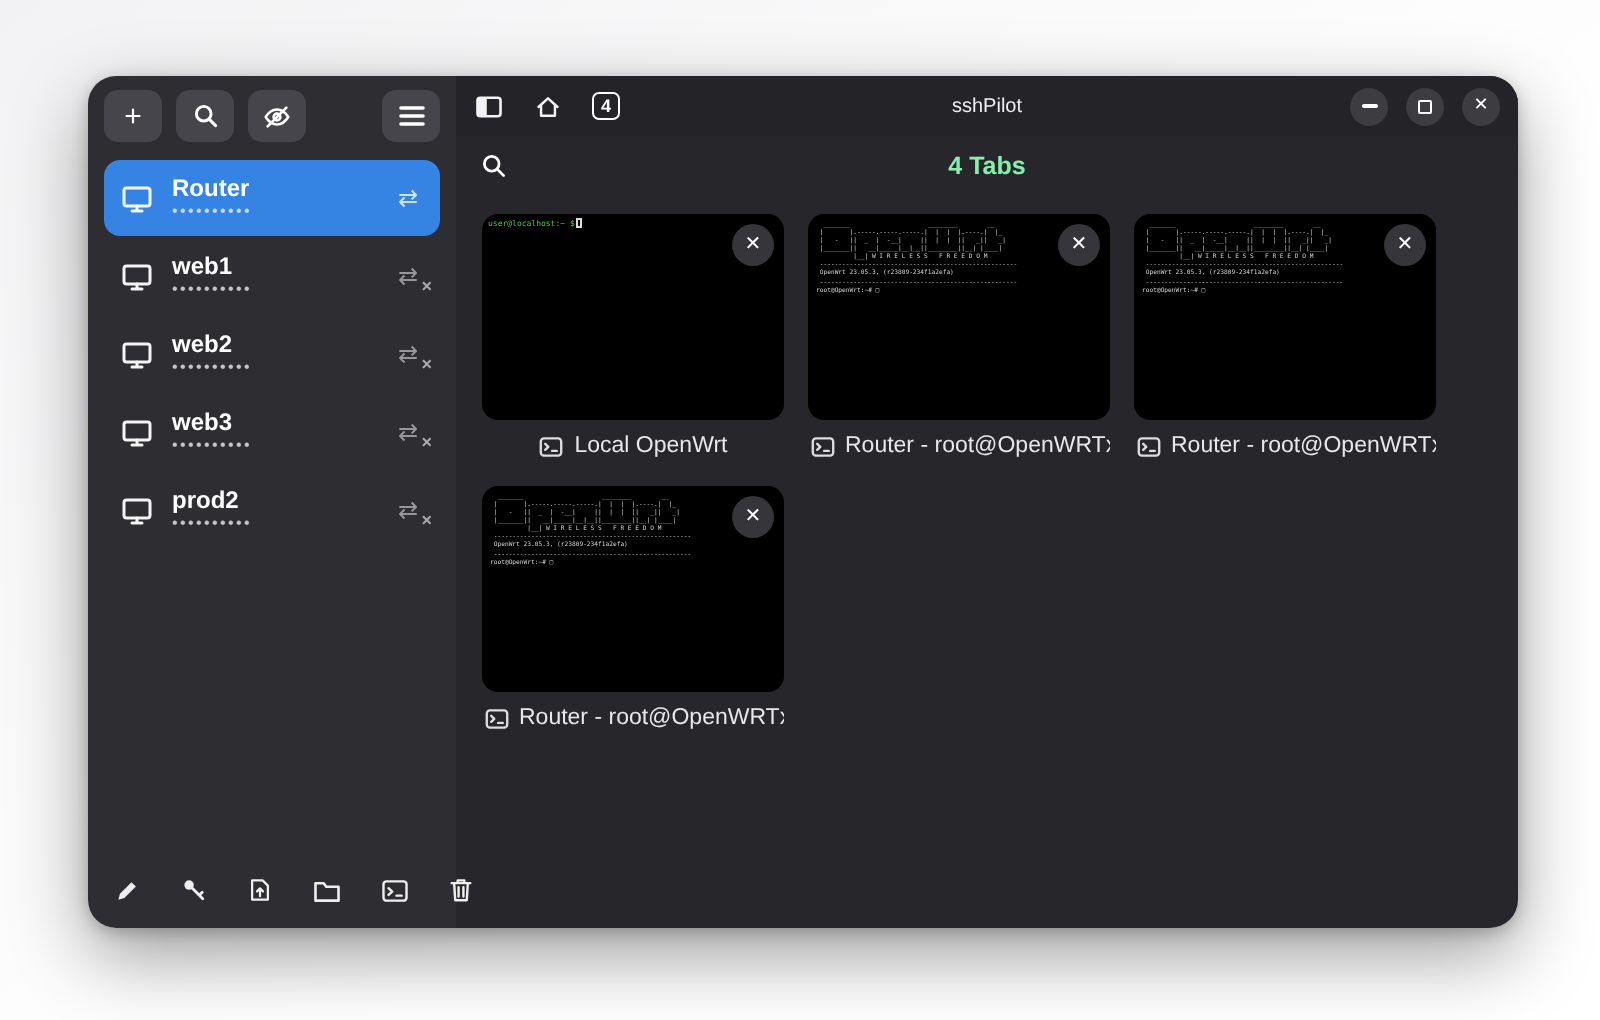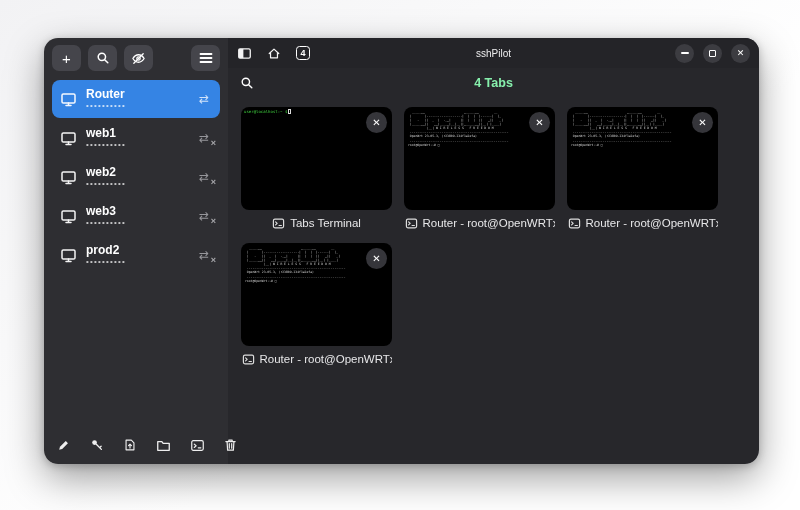--- a/index.html
+++ b/index.html
@@ -283,21 +283,21 @@
           </div>
           <div class="close-btn">
             <span>✕</span>
           </div>
         </div>
         <div class="card-label">
           <svg class="tl-icon" width="13" height="11" viewBox="0 0 16 14" fill="none" stroke="#ddd" stroke-width="1.5">
             <rect x="1.5" y="1.5" width="13" height="11" rx="2"></rect>
             <path d="M4.3 5l2 1.9-2 1.9M8.7 9.5h3"></path>
           </svg>
-          <span class="txt">Tabs Terminal</span>
+          <span class="txt">Local OpenWrt</span>
         </div>
       </div>
 
       <div class="card">
         <div class="thumb">
           <pre class="banner">  _______                     ________        __
  |       |.-----.-----.-----.|  |  |  |.----.|  |_
  |   -   ||  _  |  -__|     ||  |  |  ||   _||   _|
  |_______||   __|_____|__|__||________||__| |____|
           |__| W I R E L E S S   F R E E D O M

